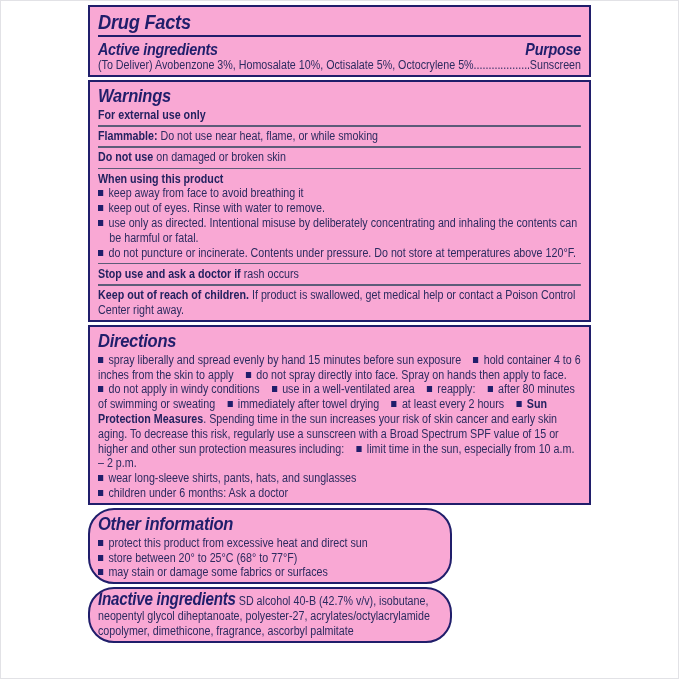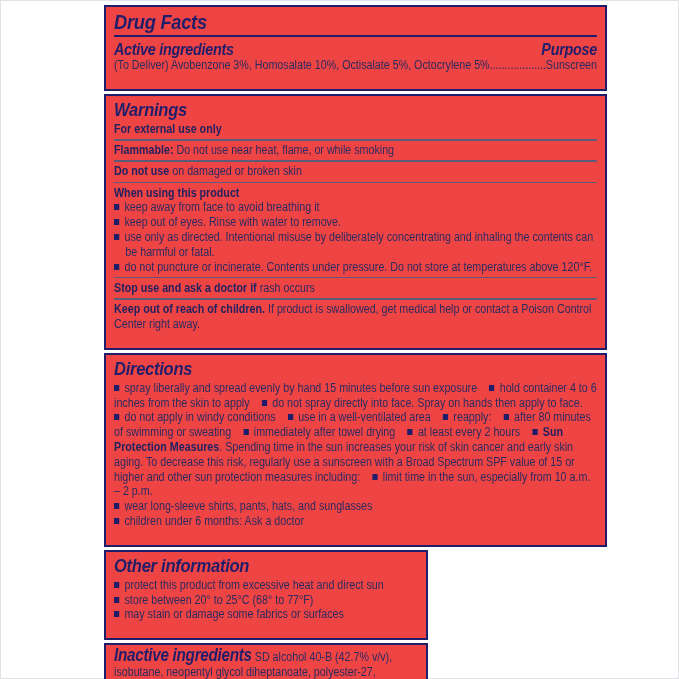--- a/index.html
+++ b/index.html
@@ -5,24 +5,24 @@
   html,body{margin:0;padding:0;}
   body{
     width:679px;height:679px;overflow:hidden;background:#ffffff;
     font-family:"Liberation Sans",sans-serif;
     font-size:12.3px;line-height:14.8px;color:#2c2b60;
     box-shadow:inset 0 0 0 1px #e2e2e6;
     position:relative;
   }
   .wrap{padding:5px 0 0 88px;}
   .bx{
-    box-sizing:border-box;border:2px solid #201e6b;background:#ef4444;
-    width:503px;margin:0 0 3px 16px;padding:2px 8px 16px;overflow:hidden;
+    box-sizing:border-box;border:2px solid #201e6b;background:#f9a8d4;
+    width:503px;margin:0 0 3px 0;padding:2px 8px 2px;overflow:hidden;
   }
-  .bx.narrow{width:324px;}
+  .bx.narrow{width:364px;border-radius:26px;}
   
   .inner{width:114.94%;transform:scaleX(0.87);transform-origin:left top;}
   .h-main{
     font-size:21px;line-height:23px;font-style:italic;font-weight:bold;
     color:#201e6b;letter-spacing:-0.3px;margin:1px 0 2px;
   }
   .h-sec{
     font-size:19px;line-height:21px;font-style:italic;font-weight:bold;
     color:#201e6b;letter-spacing:-0.3px;margin:1px 0 2px;
   }

